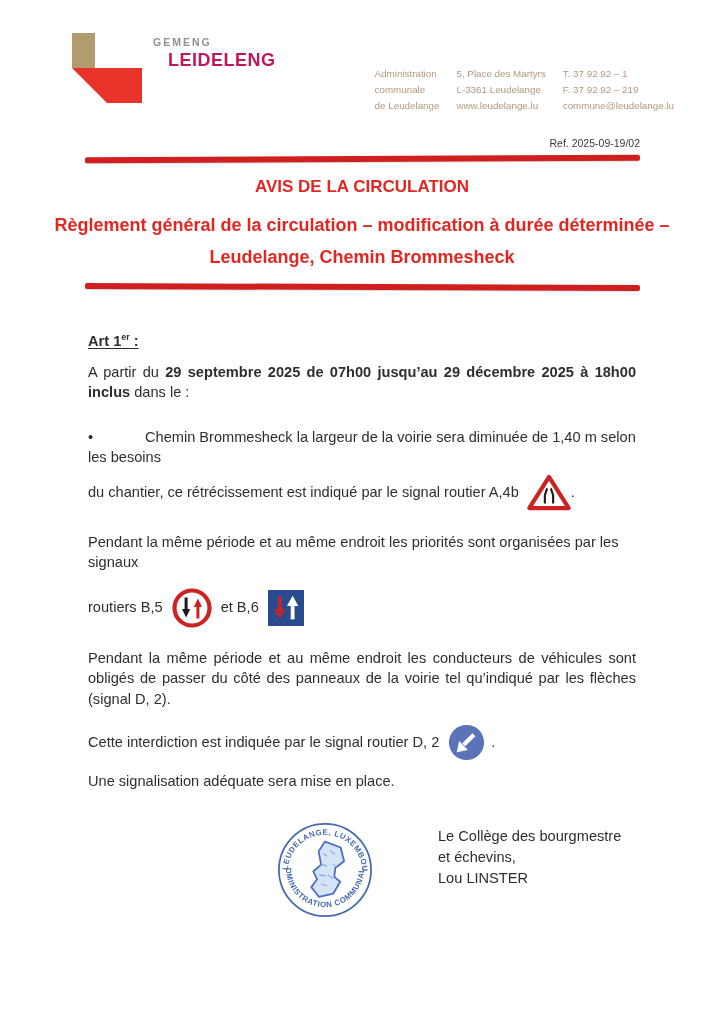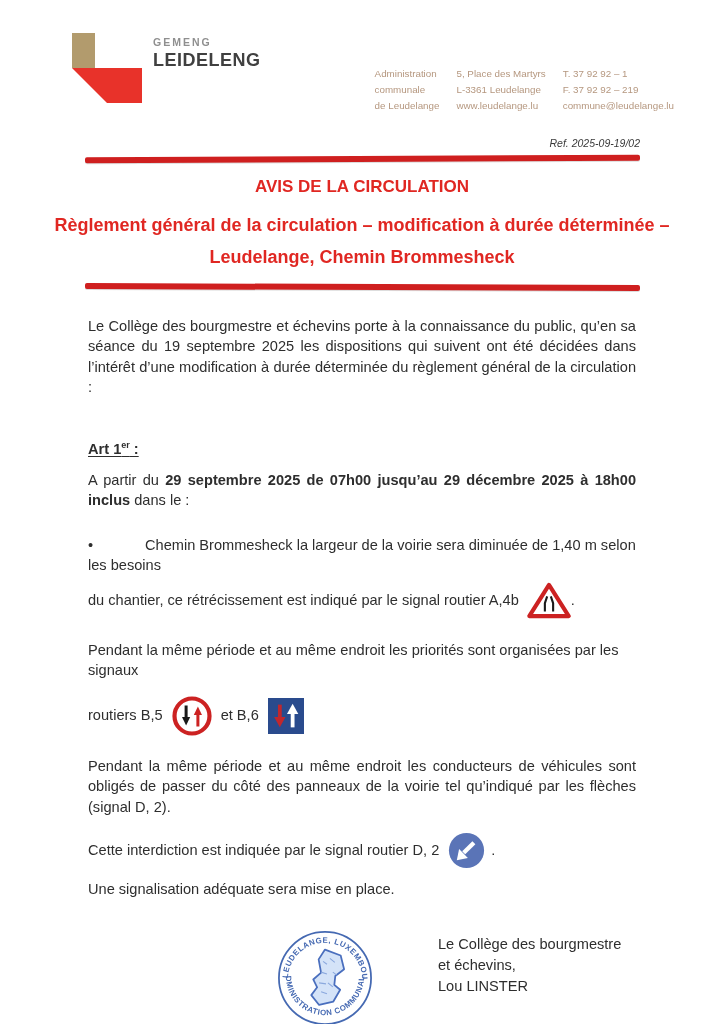--- a/index.html
+++ b/index.html
@@ -12,26 +12,26 @@
 
   
   .header{display:flex;justify-content:space-between;padding:33px 50px 0 72px;}
   .logo{display:flex;align-items:flex-start;}
   .logo-mark{width:70px;height:70px;position:relative;flex:0 0 auto;}
   .logo-tan{position:absolute;left:0;top:0;width:23px;height:35px;background:#b29b6d;}
   .logo-red{position:absolute;left:0;top:35px;width:70px;height:35px;background:#e8322a;
             clip-path:polygon(0 0,100% 0,100% 100%,50% 100%);}
   .logo-text{margin-left:11px;margin-top:3px;}
   .logo-tagline{font-size:10.5px;letter-spacing:2px;color:#8f8f8f;font-weight:bold;}
-  .logo-name{font-size:18px;letter-spacing:0.5px;color:#404040;font-weight:bold;margin-top:2px;}
+  .logo-name{font-size:18px;letter-spacing:0.5px;color:#be185d;font-weight:bold;margin-top:2px;margin-left:15px;}
 
   .contact{display:flex;gap:17px;margin-top:33px;font-size:9.8px;line-height:1.62;color:#b5977f;}
   .contact .col{white-space:nowrap;}
 
-  .ref-line{text-align:right;padding-right:84px;margin-top:23px;font-size:10.5px;color:#3a3a3a;font-style:italic;}
+  .ref-line{text-align:right;padding-right:84px;margin-top:23px;font-size:10.5px;color:#3a3a3a;}
 
   .rule{height:6px;background:#cf1f1f;margin:7px 84px 0 85px;border-radius:2px;
         box-shadow:0 1px 0 rgba(120,120,120,.25);transform:rotate(-0.25deg);}
   .rule2{margin-top:11px;transform:rotate(0.2deg);}
 
   
   .doc-title{margin-top:15px;text-align:center;font-size:17px;font-weight:bold;color:#e02722;}
   .doc-subtitle{margin-top:12px;text-align:center;font-size:18px;font-weight:bold;
                 color:#e02722;line-height:32px;}
 
@@ -112,21 +112,20 @@
   <div class="doc-title">AVIS DE LA CIRCULATION</div>
   <div class="doc-subtitle">
     <div>Règlement général de la circulation – modification à durée déterminée –</div>
     <div>Leudelange, Chemin Brommesheck</div>
   </div>
 
   <div class="rule rule2"></div>
 
   <div class="content">
 
-    <p class="intro p-just">Le Collège des bourgmestre et échevins porte à la connaissance du public, qu’en sa séance du 19 septembre 2025 les dispositions qui suivent ont été décidées dans l’intérêt d’une modification à durée déterminée du règlement général de la circulation :</p>
 
     <div class="art-head">
       <span class="u">
         <span>Art 1</span><sup>er</sup><span> :</span>
       </span>
     </div>
 
     <p class="period p-just"><span>A partir du </span><b>29 septembre 2025 de 07h00 jusqu’au 29 décembre 2025 à 18h00 inclus</b><span> dans le :</span></p>
 
     <div class="bullet-row">

